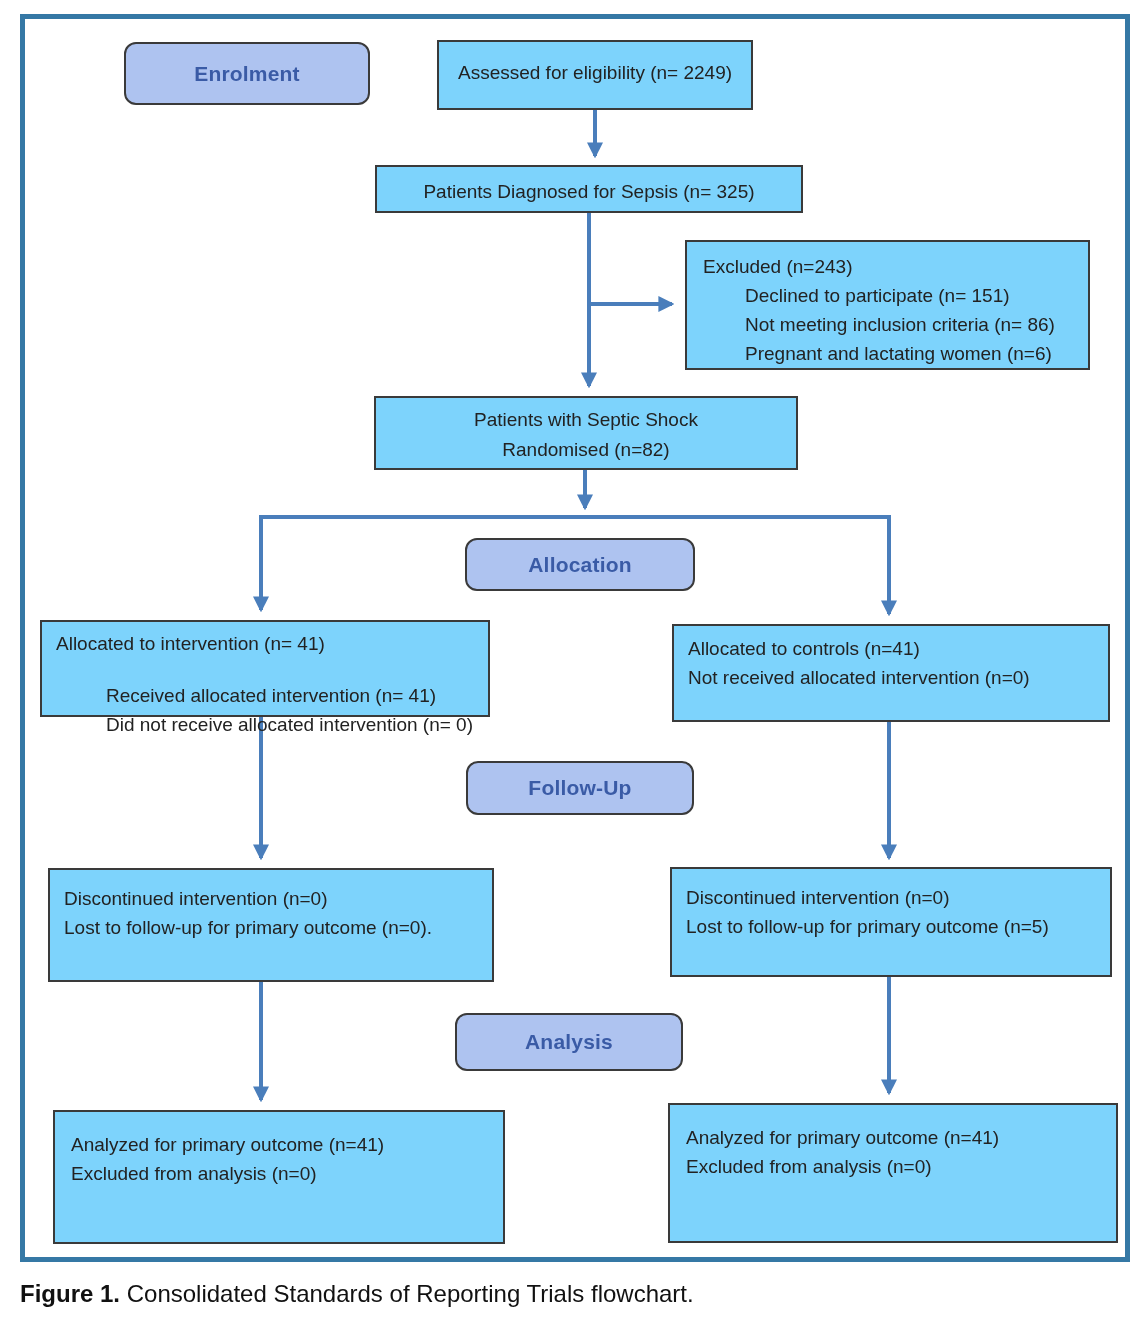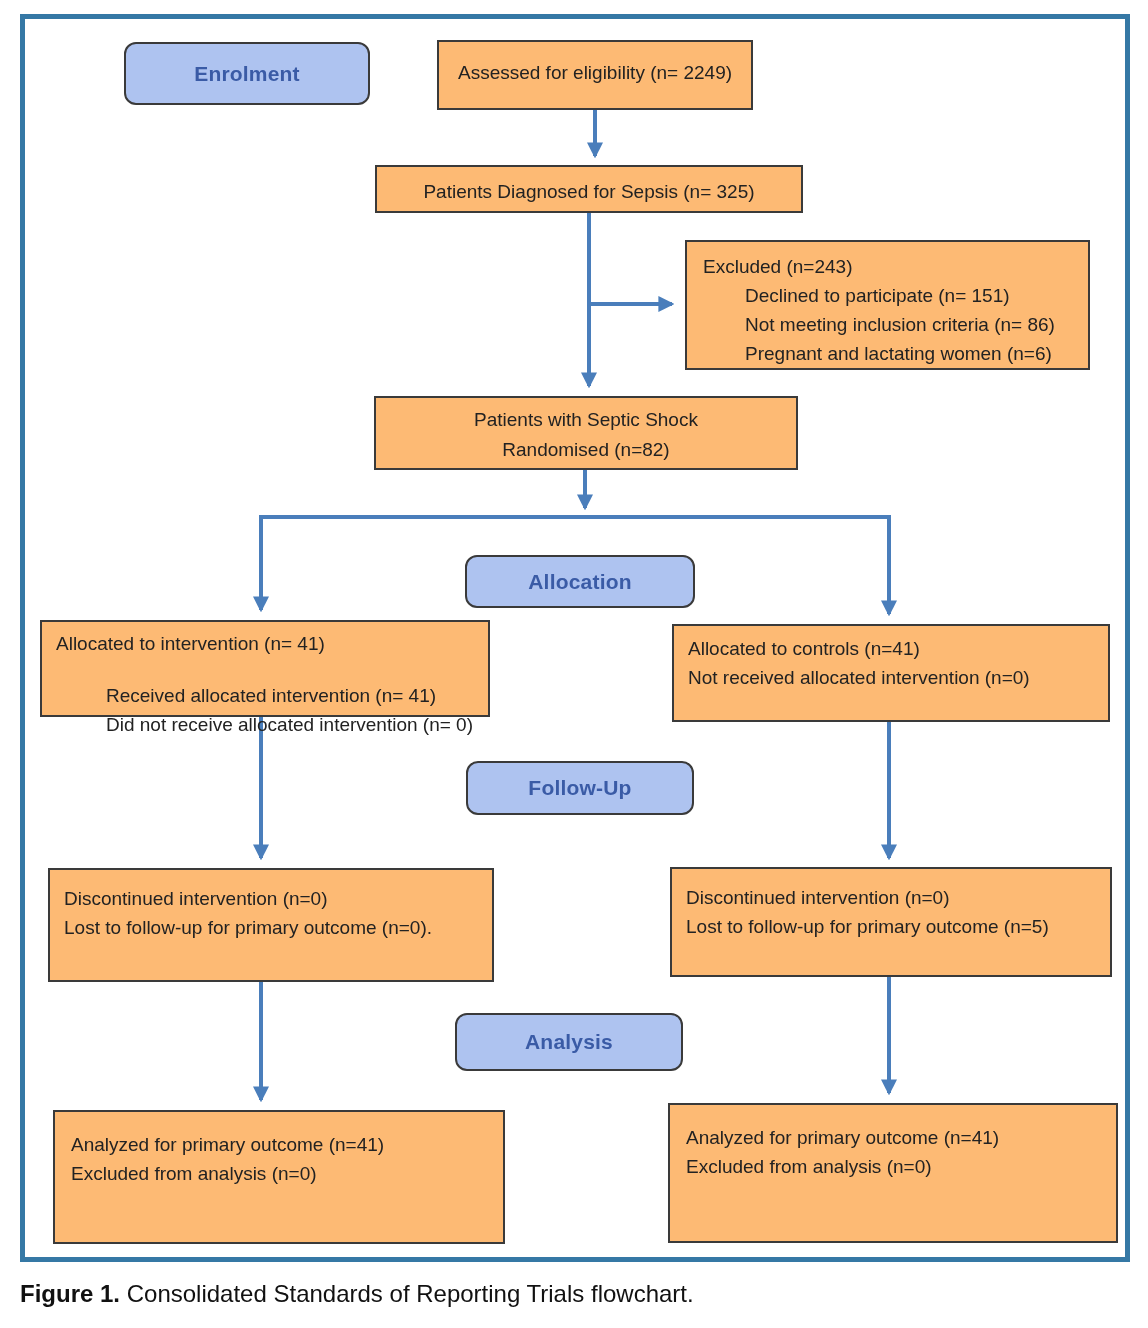--- a/index.html
+++ b/index.html
@@ -17,21 +17,21 @@
     border: 5px solid #3578a5;
     background: #ffffff;
   }
   .flow-svg {
     position: absolute; left: 0; top: 0;
     width: 1148px; height: 1328px;
     pointer-events: none;
   }
   .box {
     position: absolute;
-    background: #fdba74;
+    background: #7dd3fc;
     border: 2px solid #3a3a3a;
     font-size: 19px;
     line-height: 29px;
     color: #222;
   }
   .box.center { text-align: center; }
   .stage {
     position: absolute;
     background: #aec3f0;
     border: 2px solid #3a3a3a;
@@ -74,21 +74,21 @@
     <path d="M889,515 V614" marker-end="url(#ah)"></path>
     <path d="M261,717 V858" marker-end="url(#ah)"></path>
     <path d="M889,722 V858" marker-end="url(#ah)"></path>
     <path d="M261,982 V1100" marker-end="url(#ah)"></path>
     <path d="M889,977 V1093" marker-end="url(#ah)"></path>
   </g>
 </svg>
 
 <div class="stage" style="left:124px; top:42px; width:246px; height:63px;">Enrolment</div>
 
-<div class="stage" style="left:465px; top:538px; width:230px; height:53px;margin-top:17px;">Allocation</div>
+<div class="stage" style="left:465px; top:538px; width:230px; height:53px;">Allocation</div>
 
 <div class="stage" style="left:466px; top:761px; width:228px; height:54px;">Follow-Up</div>
 
 <div class="stage" style="left:455px; top:1013px; width:228px; height:58px;">Analysis</div>
 
 <div class="box center" style="left:437px; top:40px; width:316px; height:70px; padding-top:16px;">
   <div>Assessed for eligibility (n= 2249)</div>
 </div>
 
 <div class="box center" style="left:375px; top:165px; width:428px; height:48px; padding-top:10px;">

